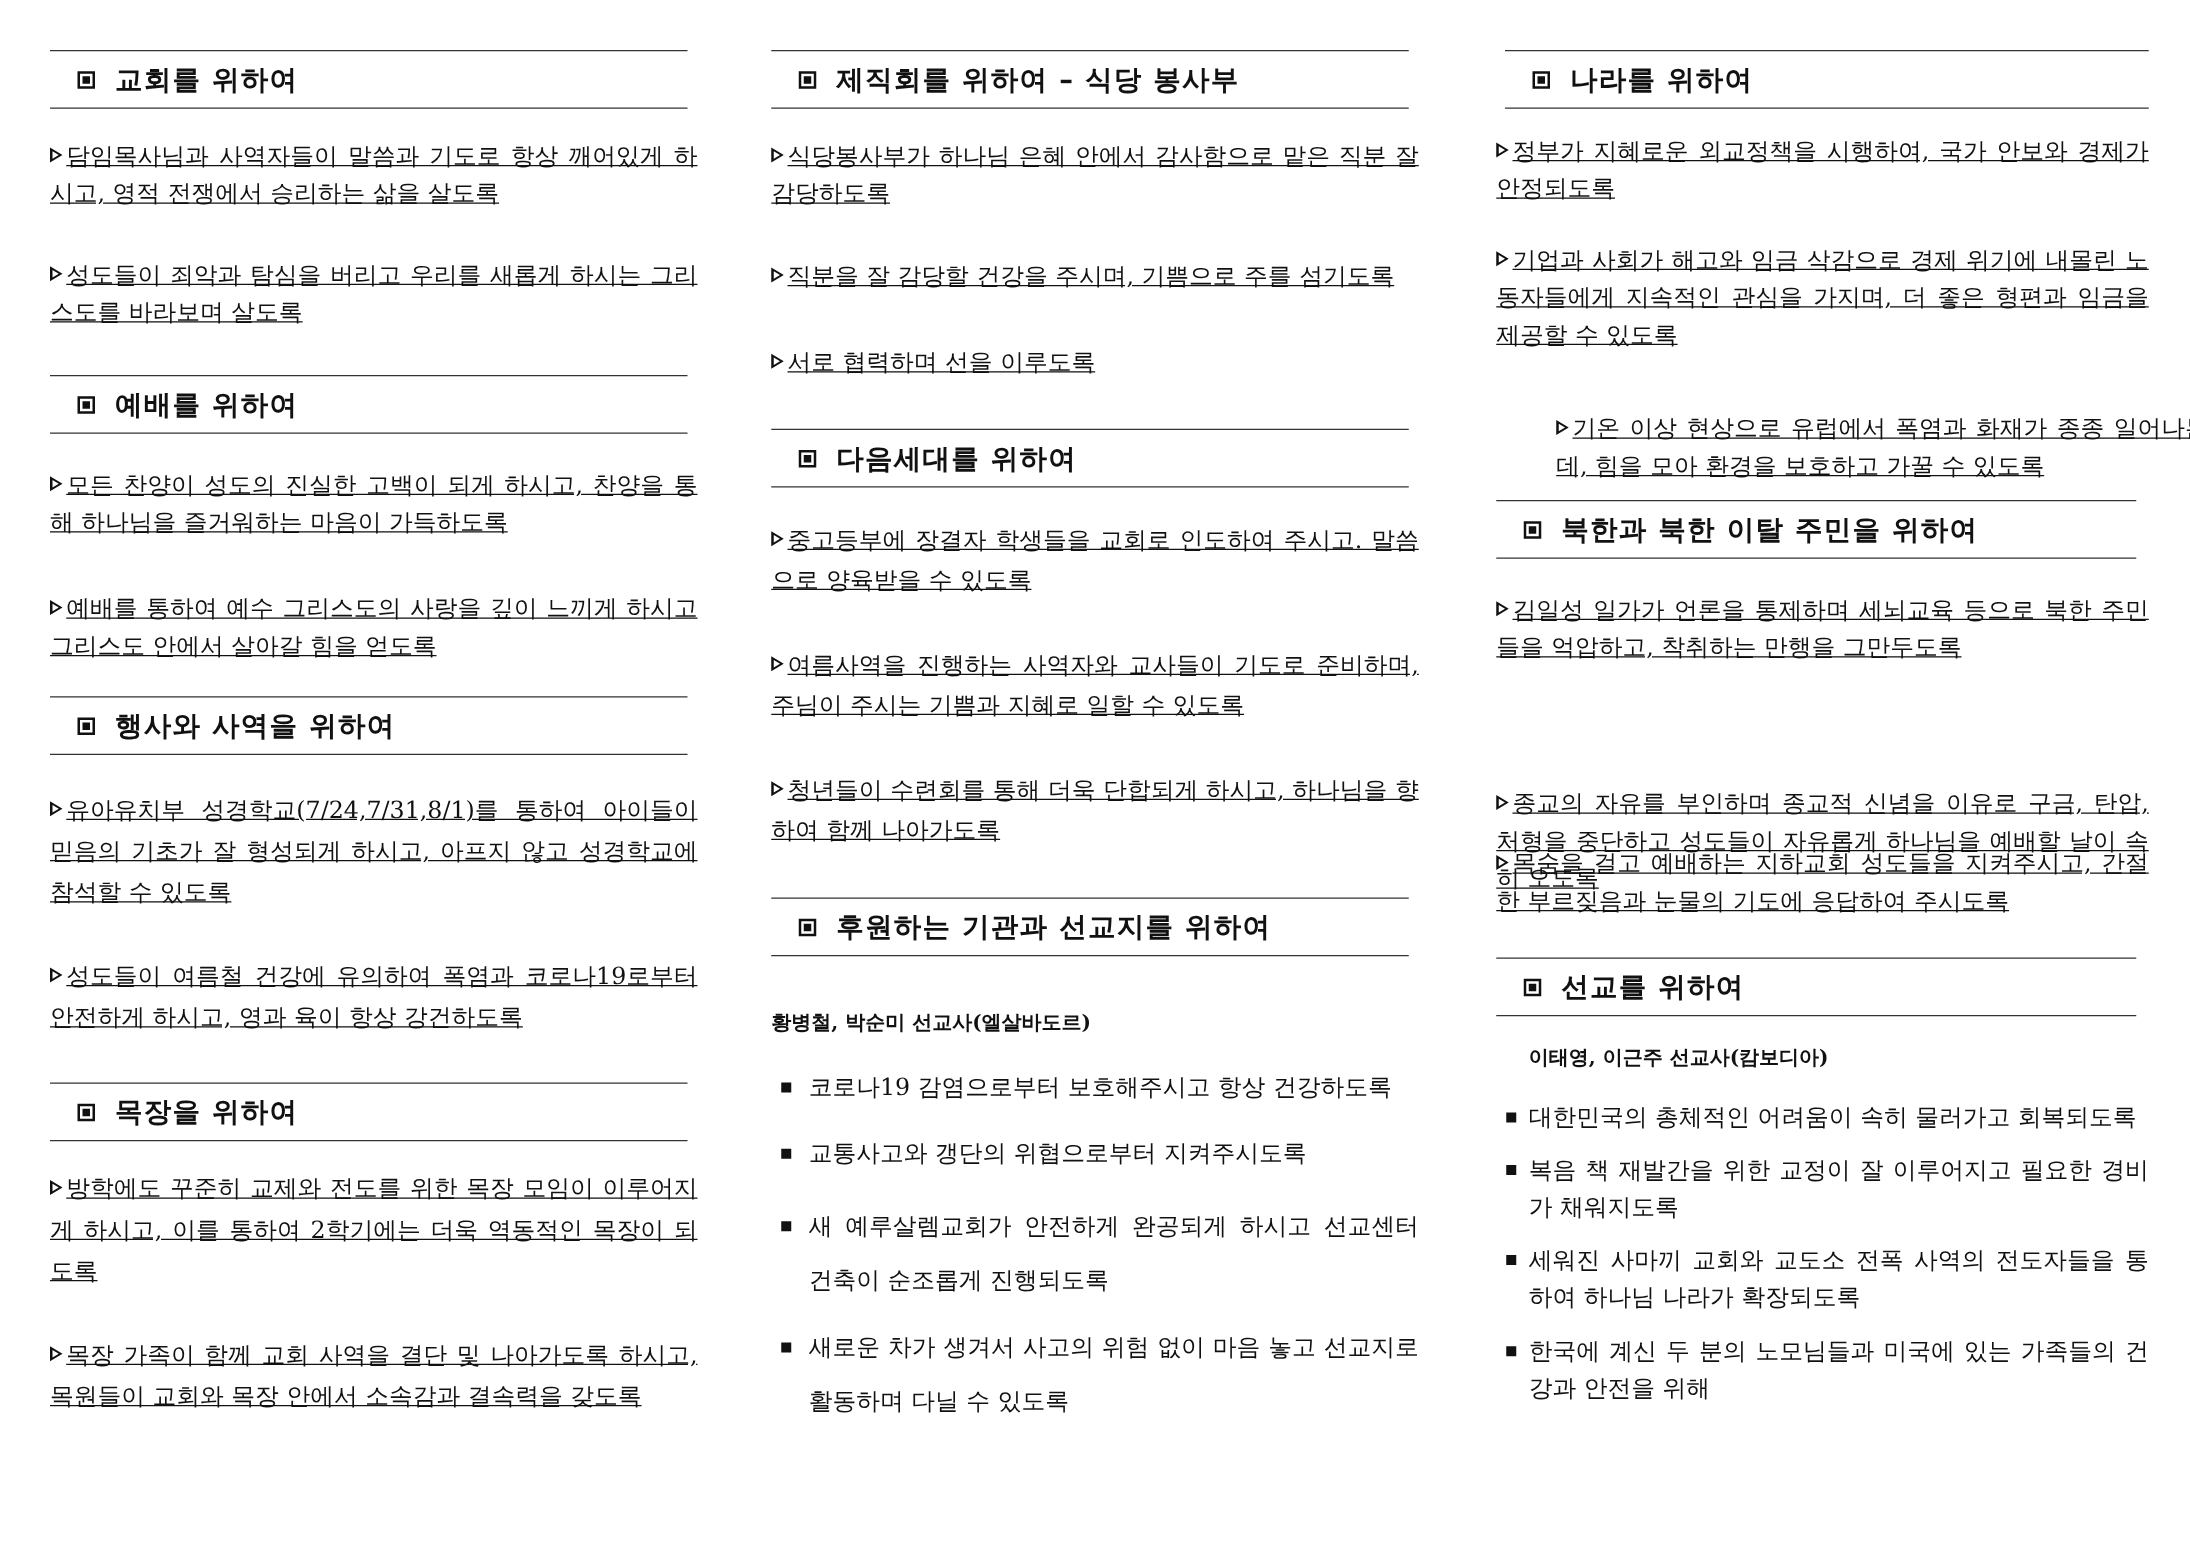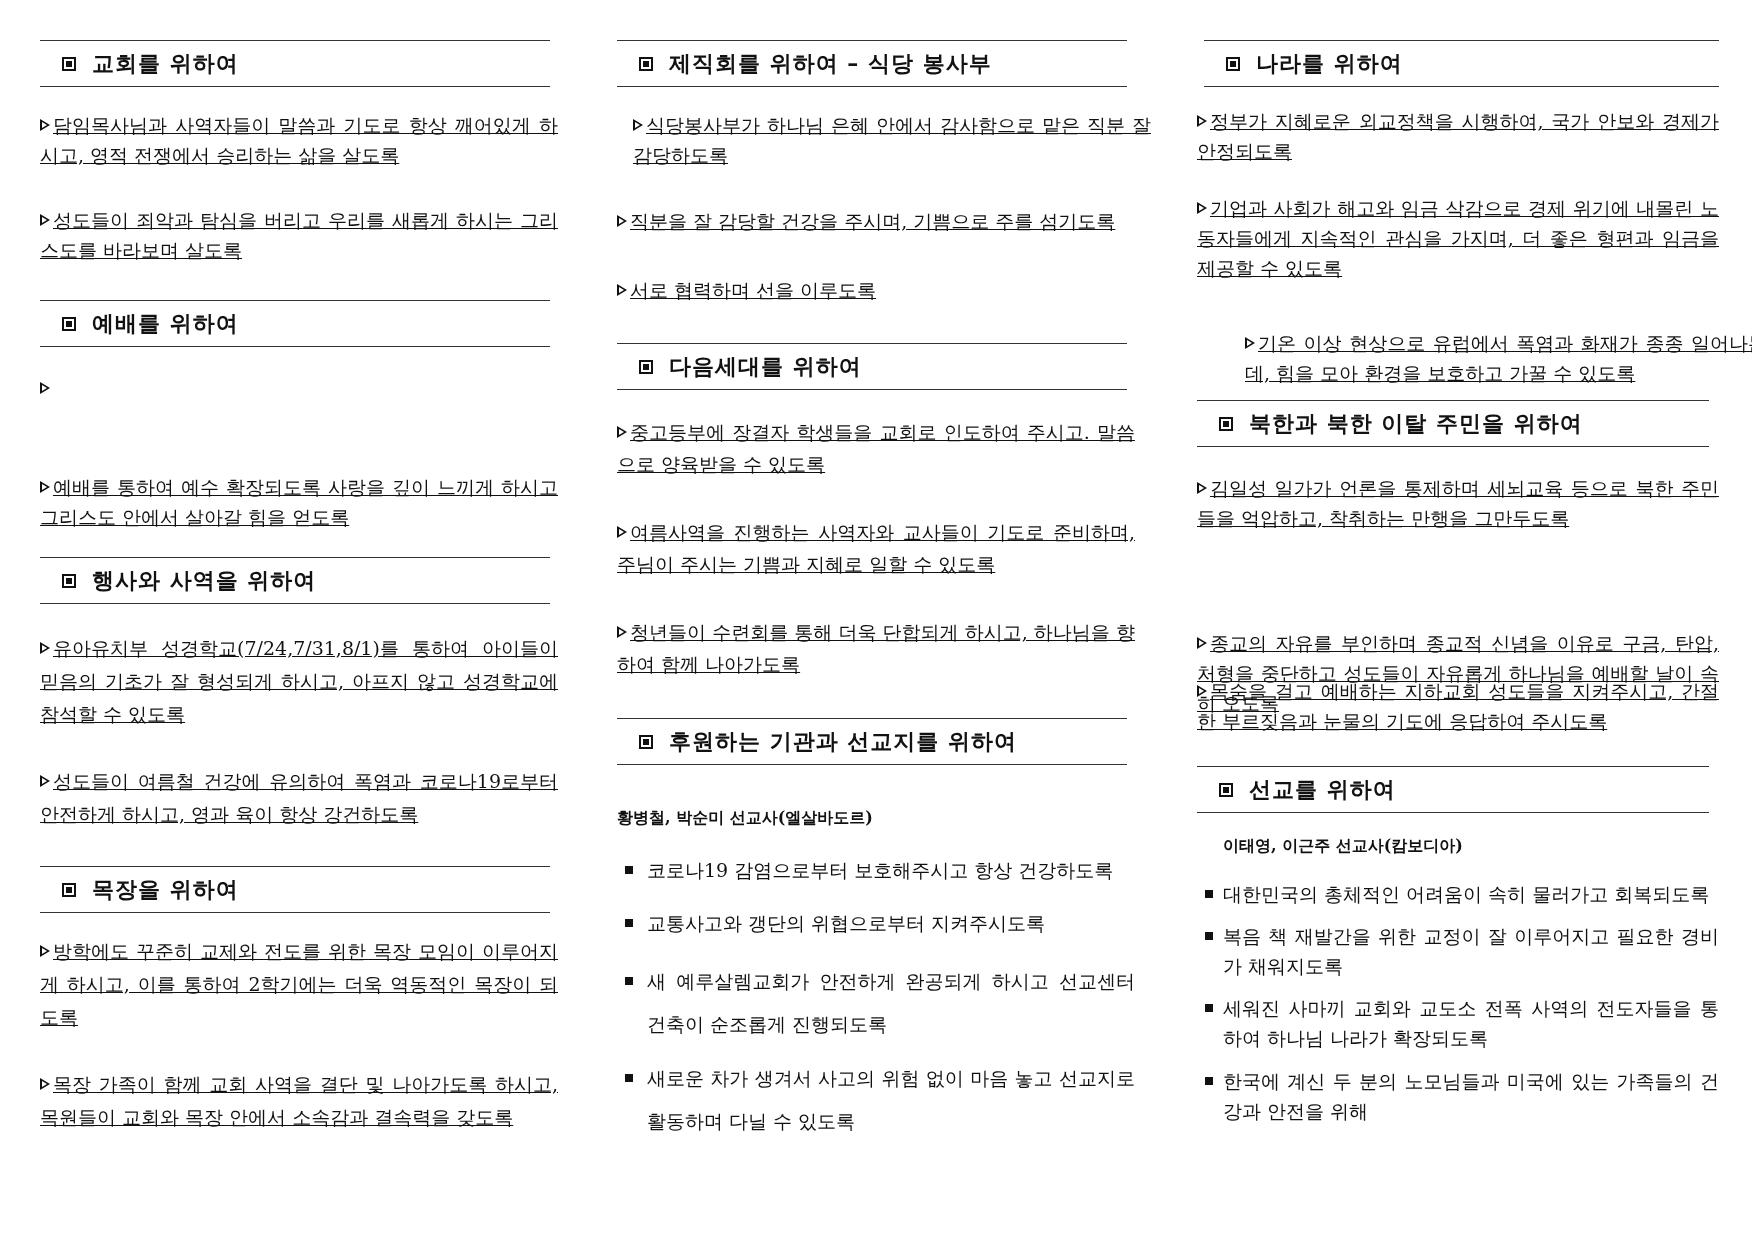--- a/index.html
+++ b/index.html
@@ -30,22 +30,22 @@
   </div>
   <div class="item" style="top:110px;width:518px;"><span class="tri"></span><span>담임목사님과 사역자들이 말씀과 기도로 항상 깨어있게 하시고, 영적 전쟁에서 승리하는 삶을 살도록</span></div>
   <div class="item" style="top:205px;width:518px;"><span class="tri"></span><span>성도들이 죄악과 탐심을 버리고 우리를 새롭게 하시는 그리스도를 바라보며 살도록</span></div>
 
   <div class="sec" style="top:300px;width:510px;">
     <div class="sec-head">
       <span class="sq"></span>
       <span class="sec-title">예배를 위하여</span>
     </div>
   </div>
-  <div class="item" style="top:373px;width:518px;"><span class="tri"></span></div>
-  <div class="item" style="top:472px;width:518px;"><span class="tri"></span><span>예배를 통하여 예수 확장되도록 사랑을 깊이 느끼게 하시고 그리스도 안에서 살아갈 힘을 얻도록</span></div>
+  <div class="item" style="top:373px;width:518px;"><span class="tri"></span><span>모든 찬양이 성도의 진실한 고백이 되게 하시고, 찬양을 통해 하나님을 즐거워하는 마음이 가득하도록</span></div>
+  <div class="item" style="top:472px;width:518px;"><span class="tri"></span><span>예배를 통하여 예수 그리스도의 사랑을 깊이 느끼게 하시고 그리스도 안에서 살아갈 힘을 얻도록</span></div>
 
   <div class="sec" style="top:557px;width:510px;">
     <div class="sec-head">
       <span class="sq"></span>
       <span class="sec-title">행사와 사역을 위하여</span>
     </div>
   </div>
   <div class="item" style="top:632px;width:518px;line-height:33px;"><span class="tri"></span><span>유아유치부 성경학교(7/24,7/31,8/1)를 통하여 아이들이 믿음의 기초가 잘 형성되게 하시고, 아프지 않고 성경학교에 참석할 수 있도록</span></div>
   <div class="item" style="top:765px;width:518px;line-height:33px;"><span class="tri"></span><span>성도들이 여름철 건강에 유의하여 폭염과 코로나19로부터 안전하게 하시고, 영과 육이 항상 강건하도록</span></div>
 
@@ -59,21 +59,21 @@
   <div class="item" style="top:1068px;width:518px;line-height:33px;"><span class="tri"></span><span>목장 가족이 함께 교회 사역을 결단 및 나아가도록 하시고, 목원들이 교회와 목장 안에서 소속감과 결속력을 갖도록</span></div>
 </div>
 
 <div class="col" style="left:617px;width:510px;">
   <div class="sec" style="top:40px;width:510px;">
     <div class="sec-head">
       <span class="sq"></span>
       <span class="sec-title">제직회를 위하여 – 식당 봉사부</span>
     </div>
   </div>
-  <div class="item" style="top:110px;width:518px;margin-left:16px;"><span class="tri"></span><span>식당봉사부가 하나님 은혜 안에서 감사함으로 맡은 직분 잘 감당하도록</span></div>
+  <div class="item" style="top:110px;width:518px;"><span class="tri"></span><span>식당봉사부가 하나님 은혜 안에서 감사함으로 맡은 직분 잘 감당하도록</span></div>
   <div class="item" style="top:206px;width:518px;"><span class="tri"></span><span>직분을 잘 감당할 건강을 주시며, 기쁨으로 주를 섬기도록</span></div>
   <div class="item" style="top:275px;width:518px;"><span class="tri"></span><span>서로 협력하며 선을 이루도록</span></div>
 
   <div class="sec" style="top:343px;width:510px;">
     <div class="sec-head">
       <span class="sq"></span>
       <span class="sec-title">다음세대를 위하여</span>
     </div>
   </div>
   <div class="item" style="top:416px;width:518px;line-height:32px;"><span class="tri"></span><span>중고등부에 장결자 학생들을 교회로 인도하여 주시고. 말씀으로 양육받을 수 있도록</span></div>

